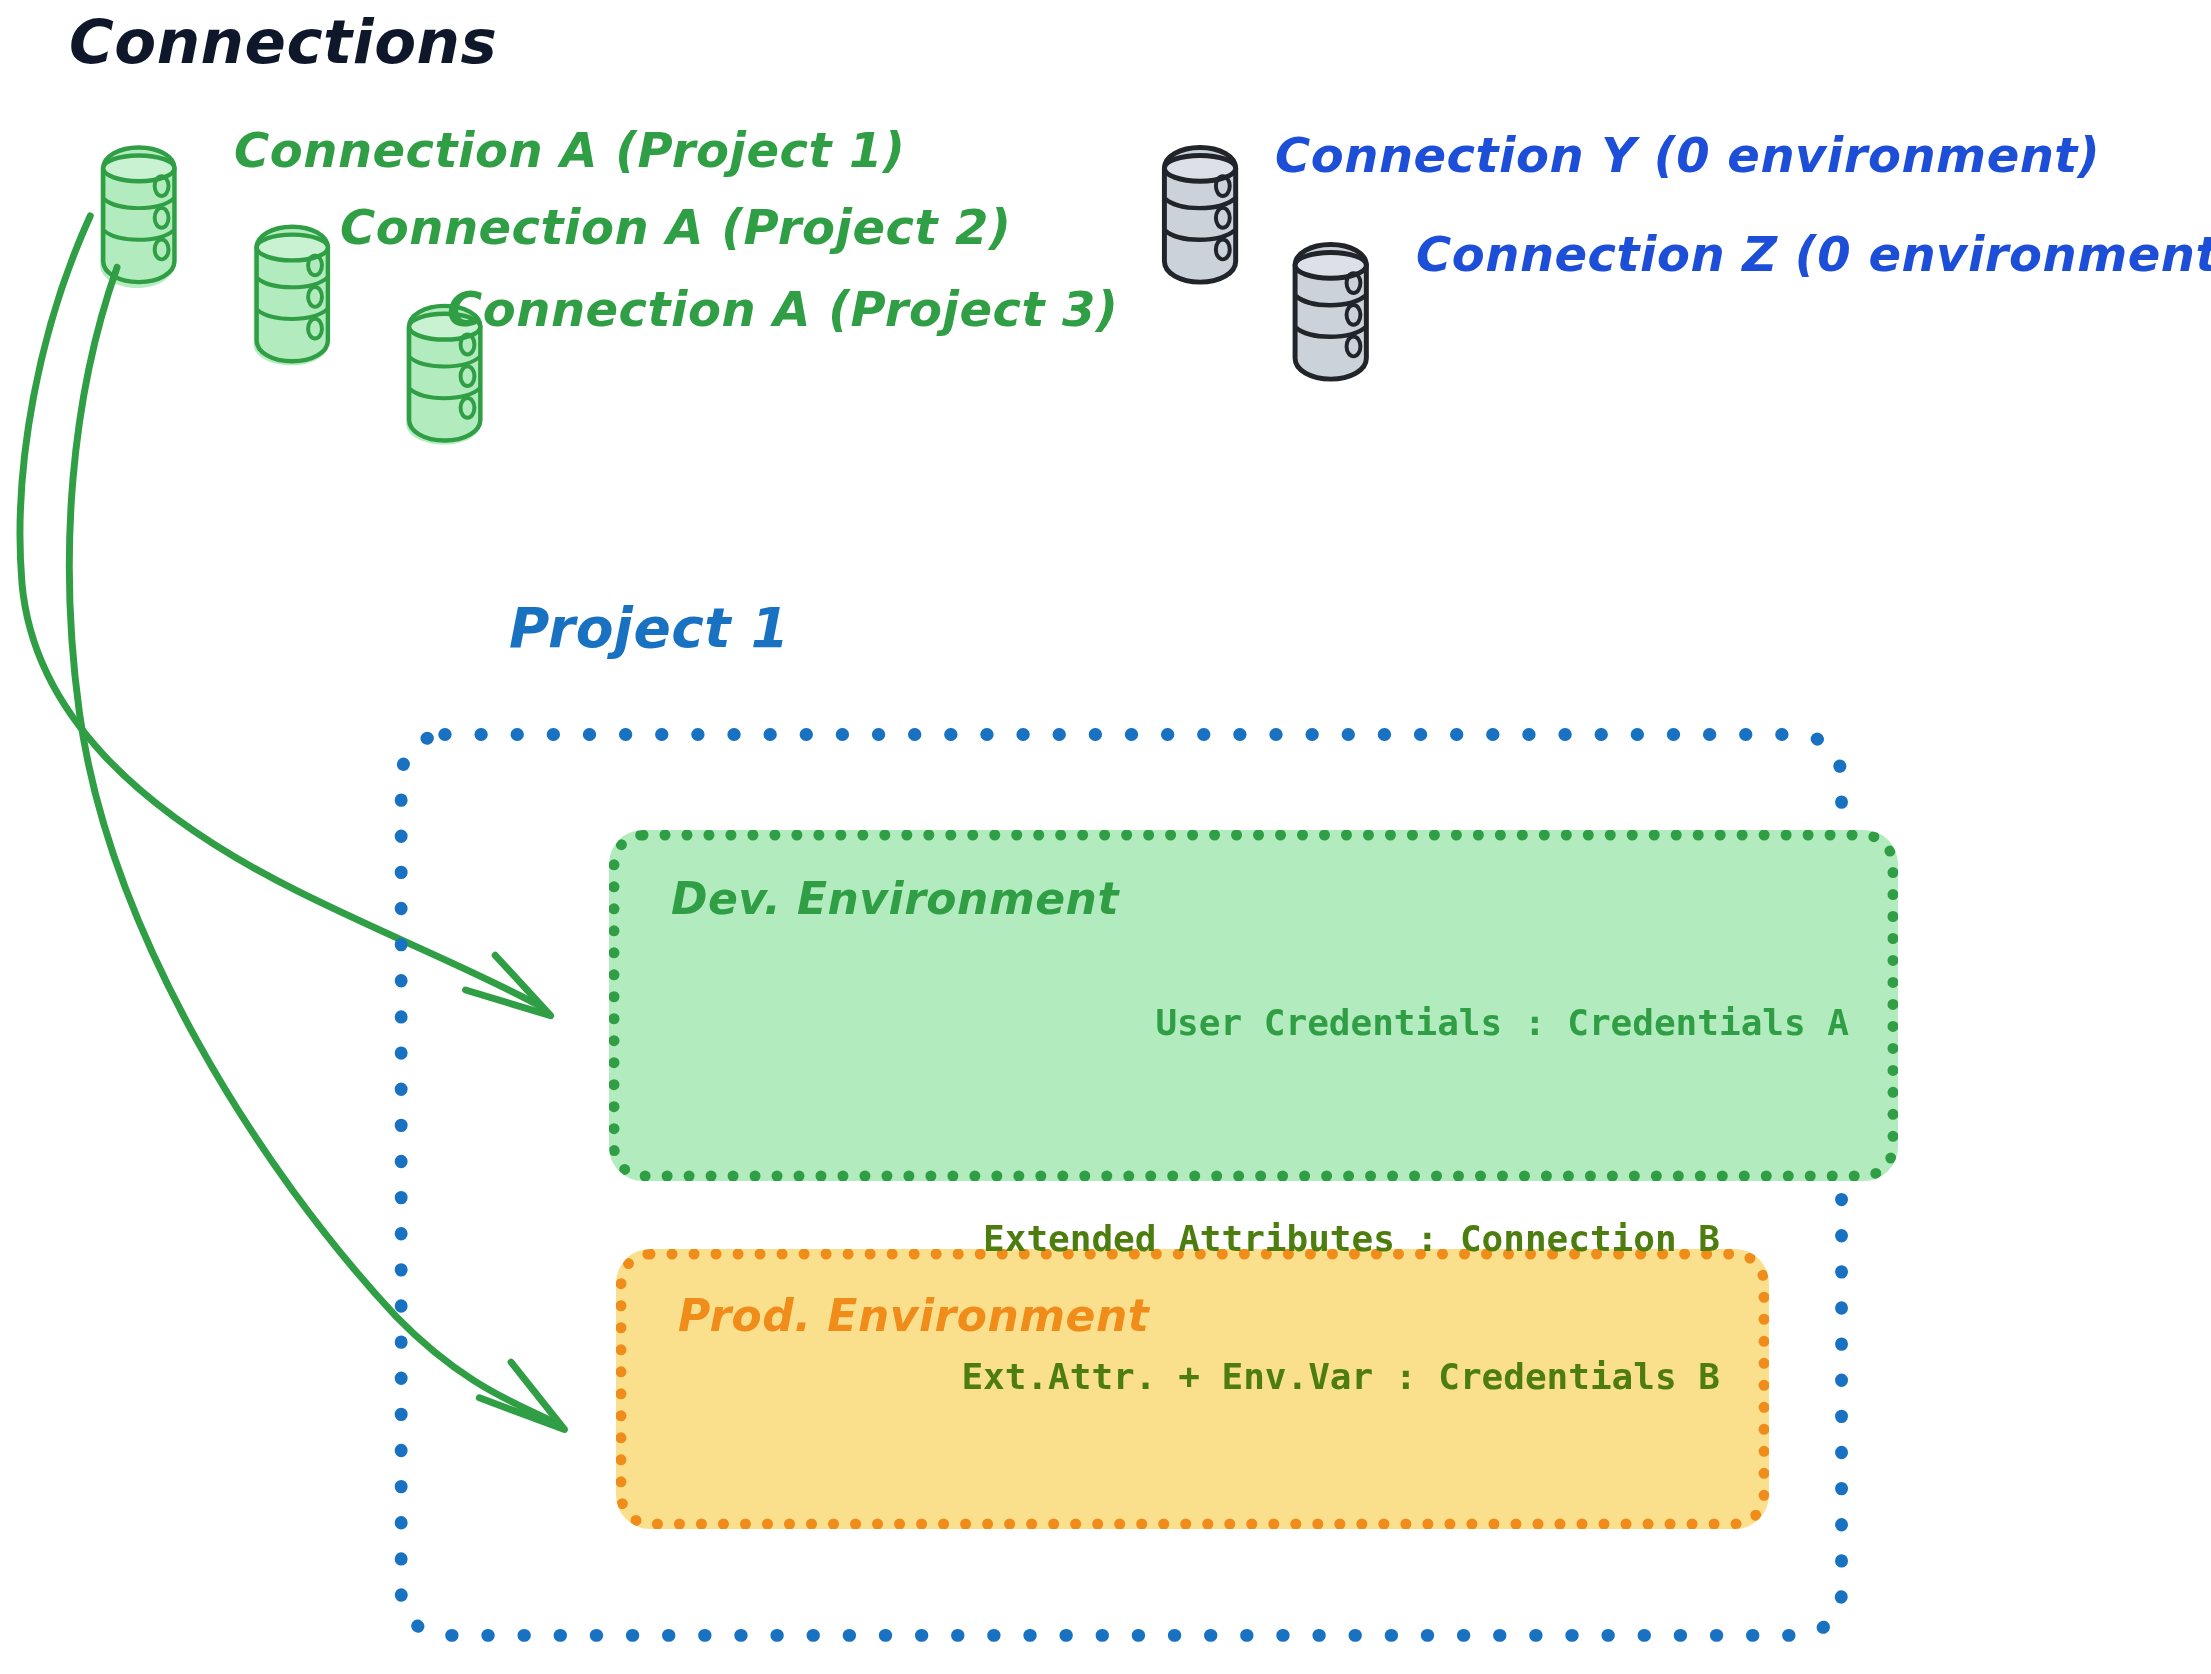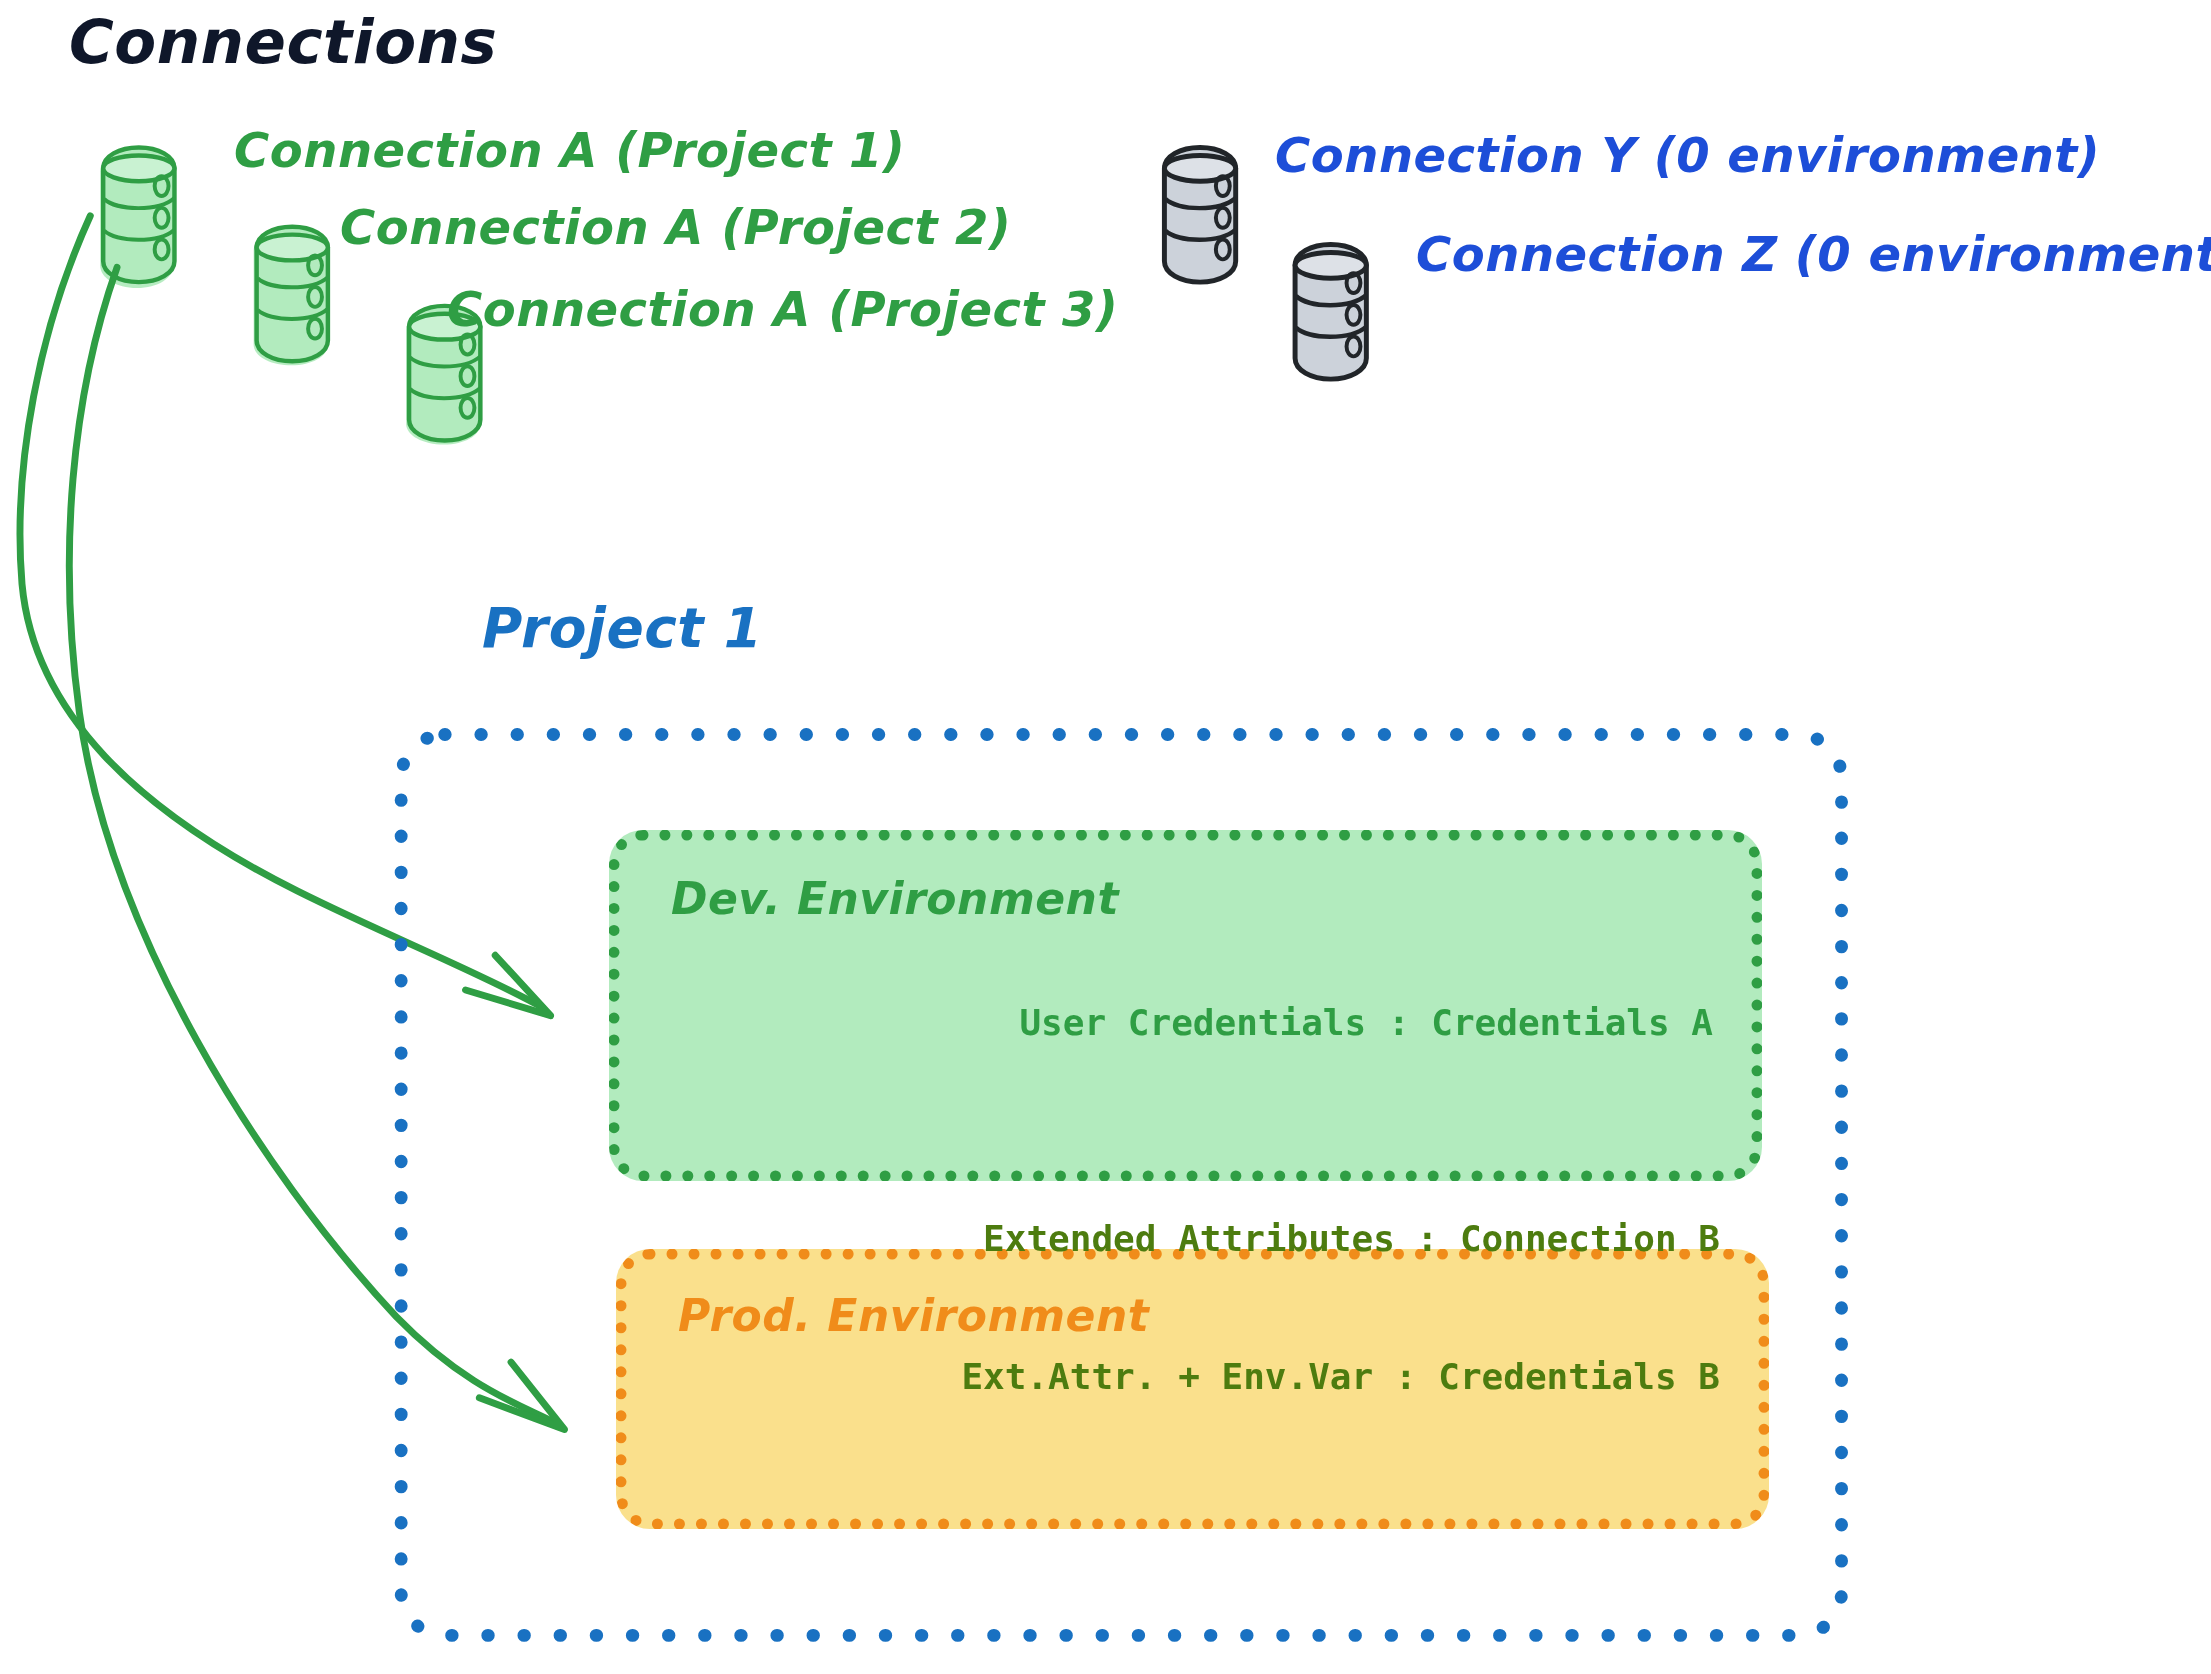--- a/index.html
+++ b/index.html
@@ -58,35 +58,35 @@
   #conn-a-3 { left: 447px; top: 283px; }
   
   .conn-label-black {
     font-size: 48px;
     color: #1d4ed8;
   }
   #conn-y { left: 1275px; top: 129px; }
   #conn-z { left: 1416px; top: 228px; }
   
   #title-project {
-    left: 482px;
+    left: 509px;
     top: 598px;
     font-size: 55px;
     color: #1971c2;
   }
   
   .env-box {
     position: absolute;
     box-sizing: border-box;
     border-radius: 34px;
   }
   #dev-box {
     left: 609px;
     top: 830px;
-    width: 1153px;
+    width: 1289px;
     height: 351px;
     background: #b2ebbe;
     border: 11px dotted #2f9e44;
   }
   #prod-box {
     left: 616px;
     top: 1249px;
     width: 1153px;
     height: 280px;
     background: #fae08c;

